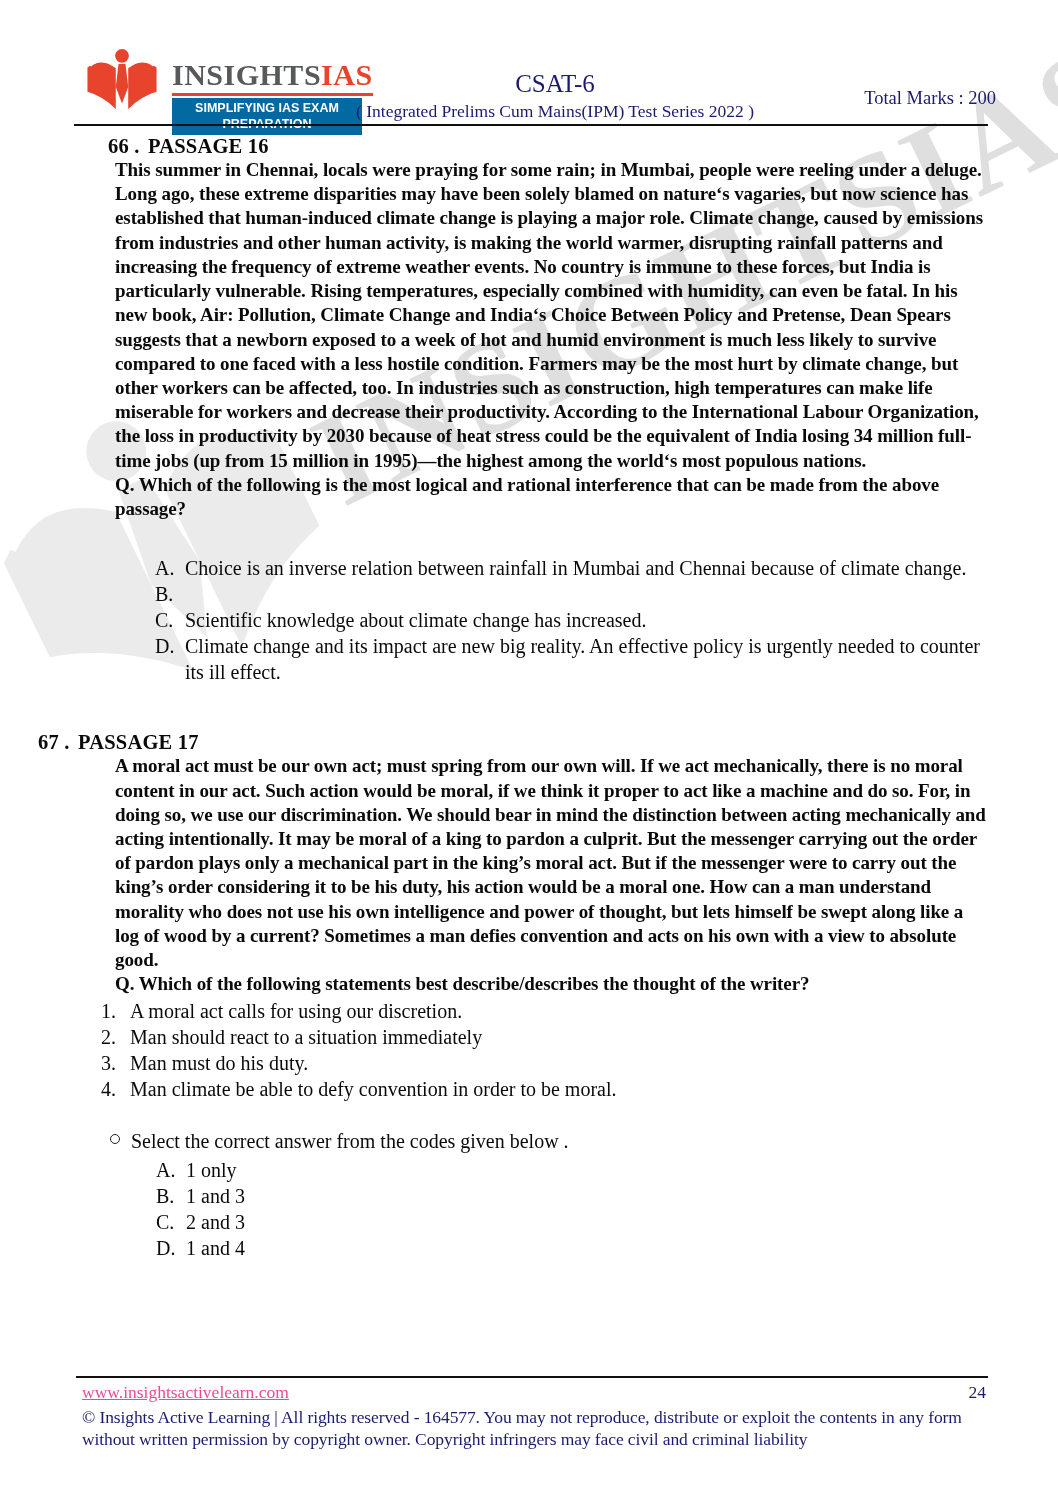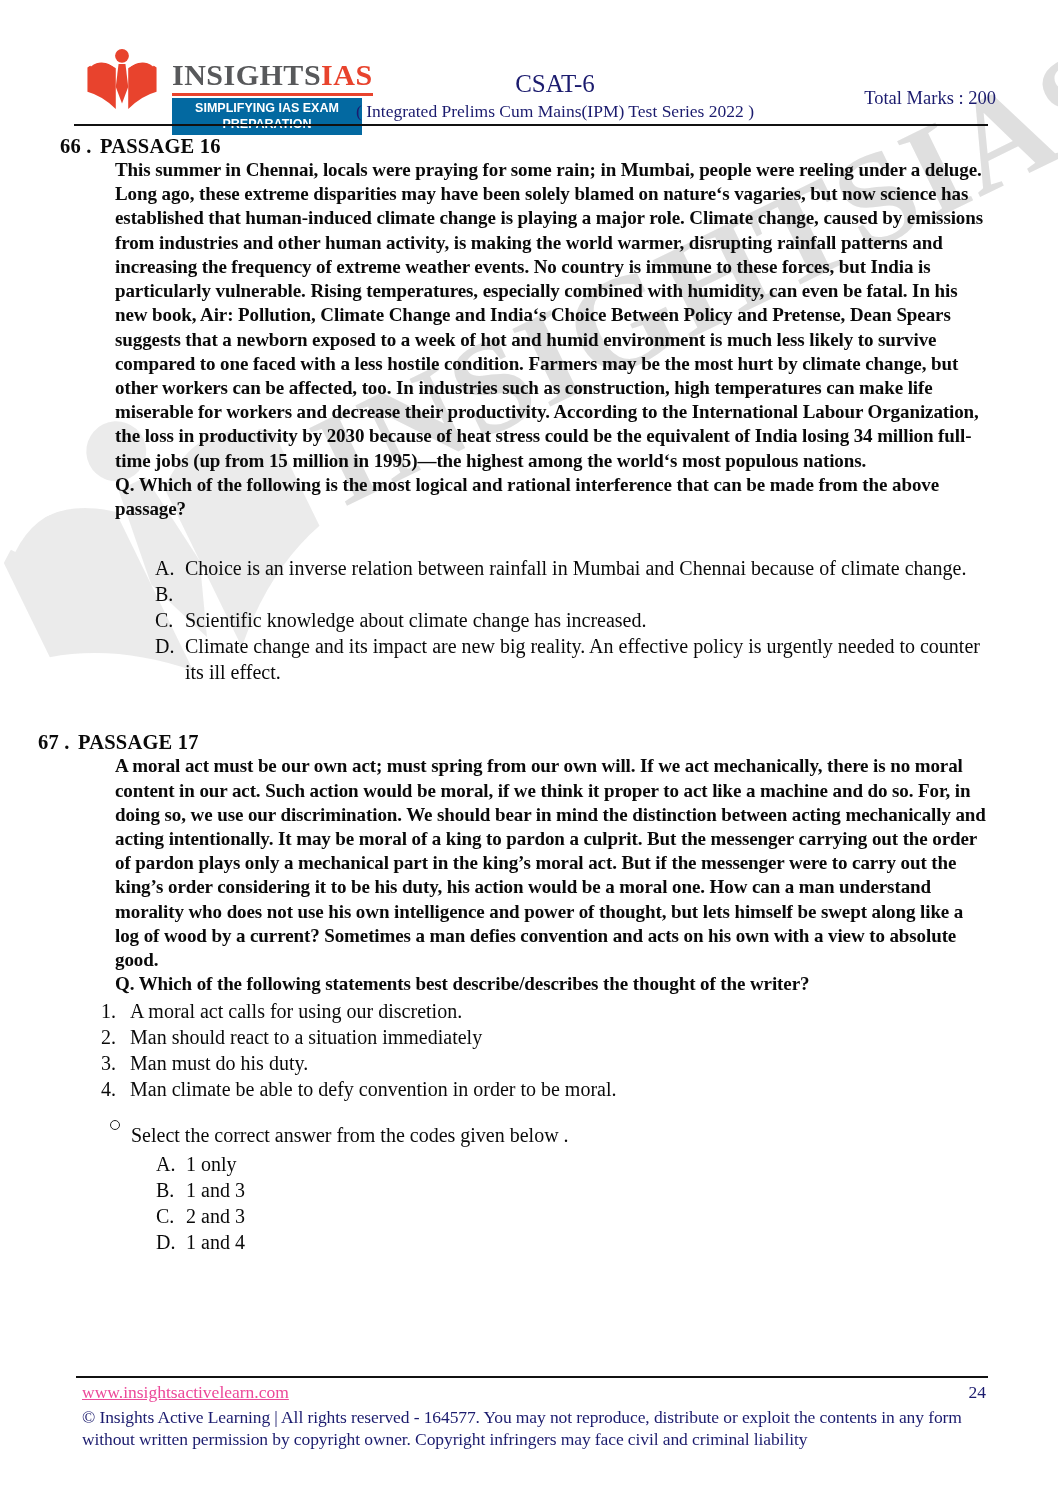--- a/index.html
+++ b/index.html
@@ -43,28 +43,28 @@
     margin-left:115px;width:872px;font-weight:bold;font-size:19px;line-height:1.275;
     letter-spacing:-.1px;text-align:left;
   }
   .question{
     margin-left:115px;width:872px;font-weight:bold;font-size:19px;line-height:1.275;letter-spacing:-.1px;
   }
   .opt-list{margin:34px 0 0 155px;}
   .opt-row{display:flex;font-size:20px;line-height:1.3;}
   .opt-row .opt-label{width:30px;flex:0 0 30px;}
   .opt-row .opt-text{width:800px;}
-  .block-66 .q-head{margin-left:60px;}
+  .block-66 .q-head{margin-left:108px;}
   .block-67{margin-top:46px;}
   .block-67 .q-head{margin-left:38px;}
   .stmt-list{margin:2px 0 0 101px;}
   .stmt-row{display:flex;font-size:20px;line-height:1.3;}
   .stmt-row .opt-label{width:29px;flex:0 0 29px;}
   .select-row{
-    display:flex;align-items:flex-start;margin:20px 0 0 110px;font-size:20px;line-height:1.3;
+    display:flex;align-items:center;margin:26px 0 0 110px;font-size:20px;line-height:1.3;
   }
   .bullet{
     width:8px;height:8px;border:1.6px solid #222;border-radius:50%;
     display:inline-block;margin-right:11px;flex:0 0 8px;position:relative;top:-2px;
   }
   .codes-list{margin:3px 0 0 156px;}
   
   .footer{position:absolute;left:0;top:1376px;width:100%;z-index:2;}
   .footer-rule{margin:0 70px 0 76px;border-top:2px solid #111;}
   .footer-nav{display:flex;justify-content:space-between;margin:4px 72px 0 82px;}

